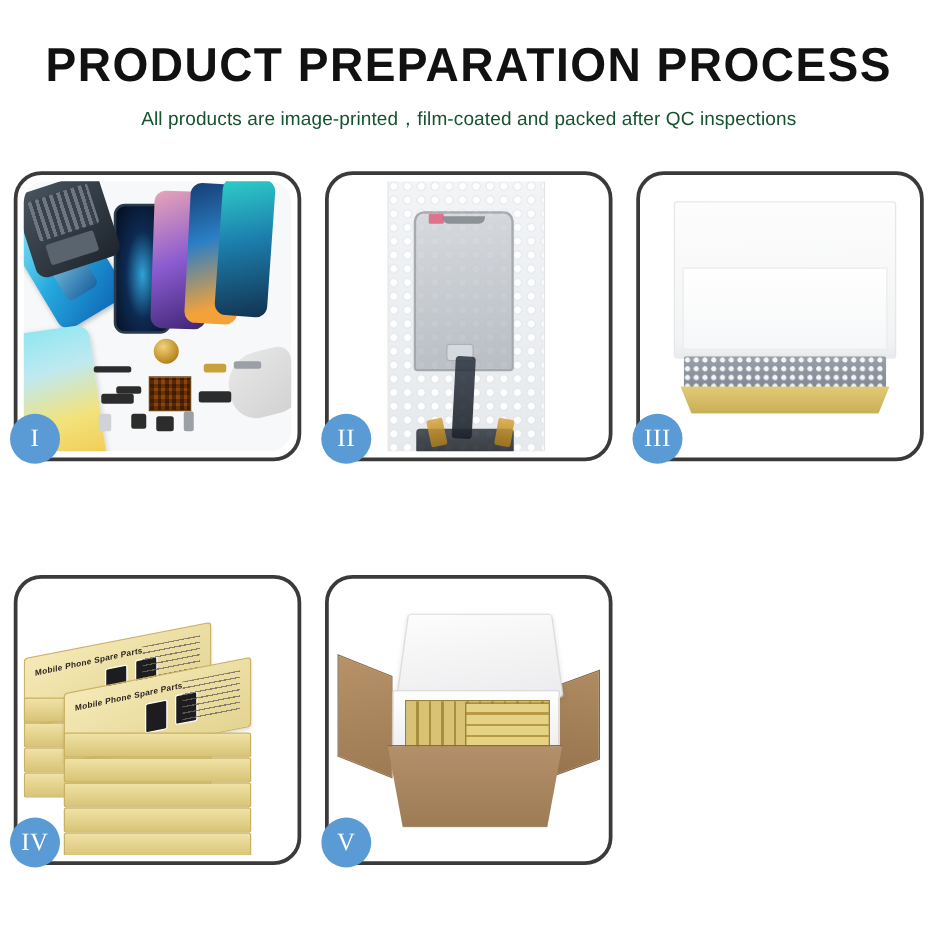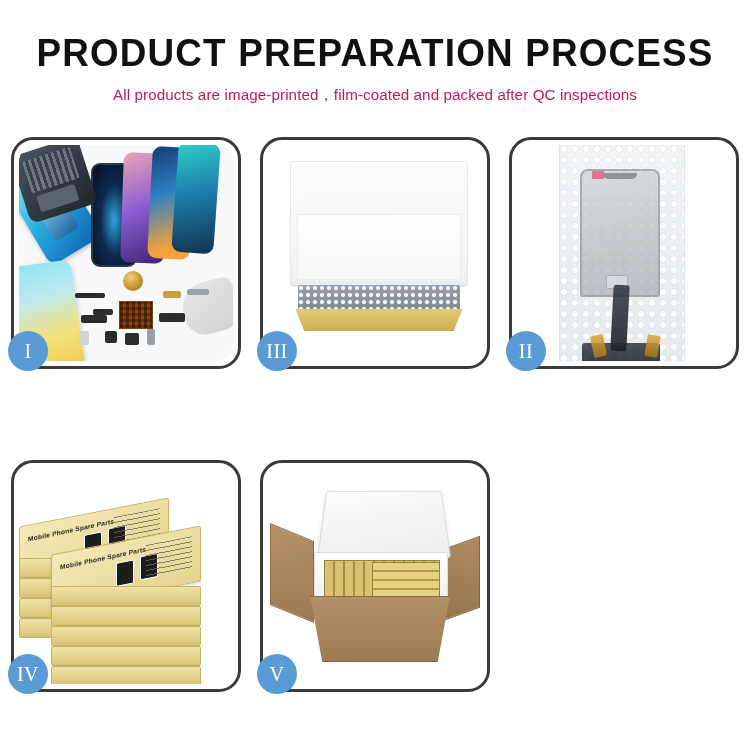--- a/index.html
+++ b/index.html
@@ -20,21 +20,21 @@
     letter-spacing:1.2px;
     color:#111111;
     transform:scaleX(0.97);
     white-space:nowrap;
     line-height:1.05;
   }
   .subtitle{
     font-family:"Liberation Sans", sans-serif;
     font-size:15.2px;
     font-weight:400;
-    color:#be185d;
+    color:#14532d;
     margin-top:11px;
     letter-spacing:0.1px;
     white-space:nowrap;
   }
 
   
   .grid{
     position:absolute;
     left:11px;  top:137px;
     width:728px;
@@ -354,49 +354,49 @@
           <div class="pt silver" style="left:72px;top:44px;width:8px;height:16px"></div>
           <div class="pt" style="left:18px;top:24px;width:20px;height:6px"></div>
         </div>
       </div>
     </div>
     <div class="badge">I</div>
   </div>
 
   <div class="panel">
     <div class="panel-inner">
-      <div class="p3">
-        <div class="b3-lid"></div>
-        <div class="b3-tray"></div>
-        <div class="b3-foam"></div>
-        <div class="b3-front"></div>
-      </div>
-    </div>
-    <div class="badge">III</div>
-  </div>
-
-  <div class="panel">
-    <div class="panel-inner">
       <div class="p2">
         <div class="bw">
           <div class="lcd"></div>
           <div class="pinktab"></div>
           <div class="conn"></div>
           <div class="flex"></div>
           <div class="strip"></div>
           <div class="goldtab gt1"></div>
           <div class="goldtab gt2"></div>
         </div>
       </div>
     </div>
     <div class="badge">II</div>
   </div>
 
   <div class="panel">
     <div class="panel-inner">
+      <div class="p3">
+        <div class="b3-lid"></div>
+        <div class="b3-tray"></div>
+        <div class="b3-foam"></div>
+        <div class="b3-front"></div>
+      </div>
+    </div>
+    <div class="badge">III</div>
+  </div>
+
+  <div class="panel">
+    <div class="panel-inner">
       <div class="p4">
         <div class="stackwrap">
 
           <div class="sb-top" style="left:4px; top:30px;">
             <span class="boxlabel">Mobile Phone Spare Parts</span>
             <span class="scr" style="left:64px;top:20px"></span>
             <span class="scr" style="left:88px;top:18px"></span>
             <span class="speclines"></span>
           </div>
 

